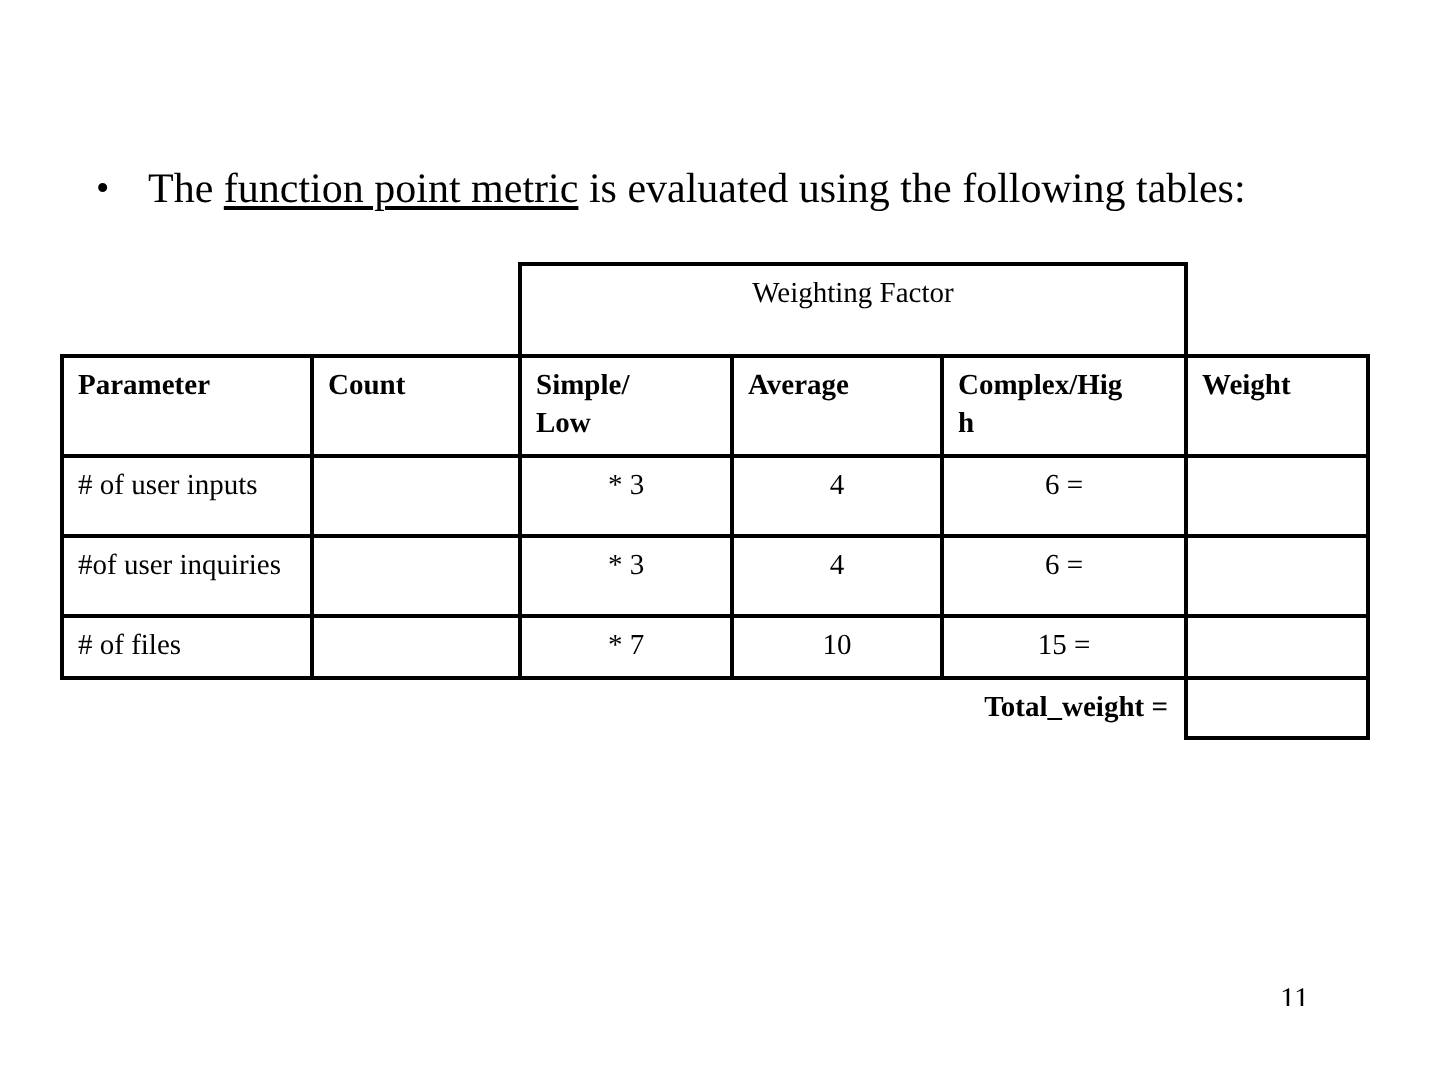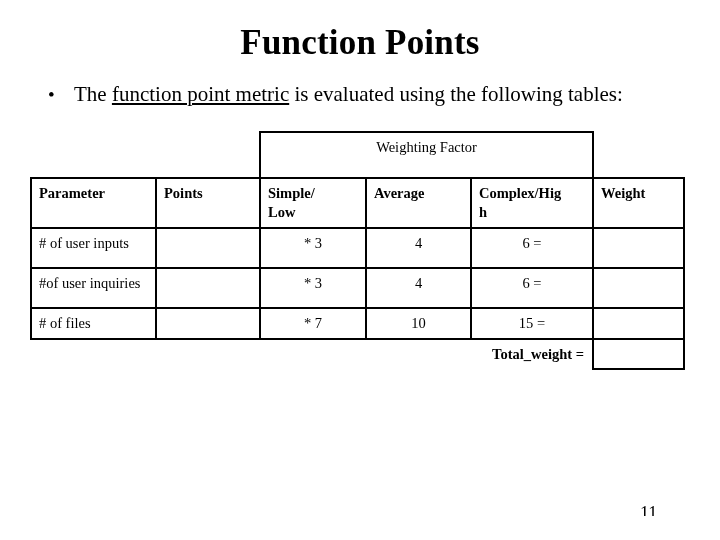--- a/index.html
+++ b/index.html
@@ -118,35 +118,33 @@
   .row-h   { height: 50px; }
   .row-d2  { height: 40px; border-radius: 19px; }
   .row-d1  { height: 30px; border-radius: 11px; }
   .row-tot { height: 28px; }
 
   
   .page-number {
     position: absolute;
     left: 640px;
     top: 492px;
-    font-size: 18px;
+    font-size: 15px;
     line-height: 16px;
     color: #000000;
     overflow: hidden;
     height: 11px;
     width: 30px;
-    margin-top: 13px;
   }
 </style>
 </head>
 <body>
 
 <div id="slide">
 
-  <div class="slide-title">Function Points</div>
 
   <div class="bullet-block">
     <div class="bullet-row">
       <span class="bullet-mark">•</span>
       <span class="bullet-text"><span>The </span><span class="underlined">function point metric</span><span> is evaluated using the following tables:</span></span>
     </div>
   </div>
 
   <div id="table-wrap">
     <table class="fp-table">
@@ -162,21 +160,21 @@
 
         <tr>
           <td class="blank"></td>
           <td class="blank"></td>
           <td class="wf-head" colspan="3">Weighting Factor</td>
           <td class="blank"></td>
         </tr>
 
         <tr class="row-h">
           <td class="hdr">Parameter</td>
-          <td class="hdr">Points</td>
+          <td class="hdr">Count</td>
           <td class="hdr"><span>Simple/</span><br><span>Low</span></td>
           <td class="hdr">Average</td>
           <td class="hdr"><span>Complex/Hig</span><br><span>h</span></td>
           <td class="hdr">Weight</td>
         </tr>
 
         <tr class="row-d2">
           <td># of user inputs</td>
           <td></td>
           <td class="num">* 3</td>

